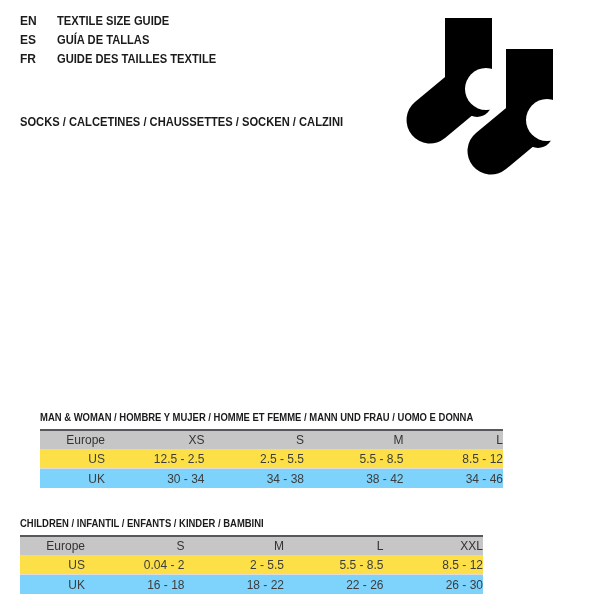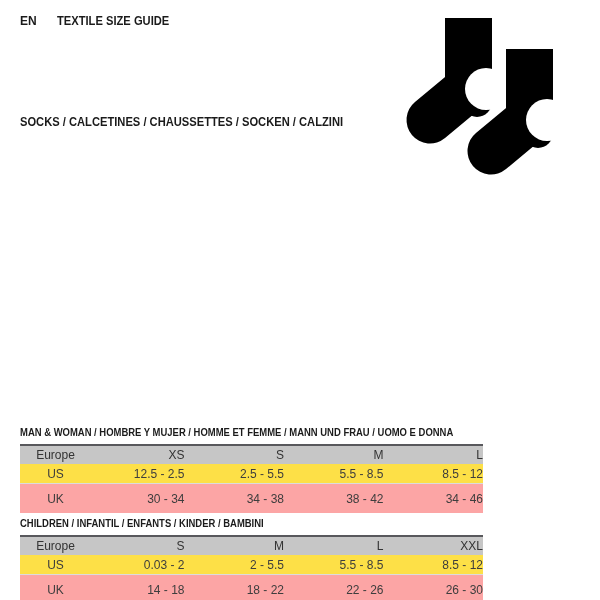--- a/index.html
+++ b/index.html
@@ -35,21 +35,21 @@
     top: 115px;
     font-weight: bold;
     font-size: 12px;
     color: #1b1b1b;
     text-decoration: underline;
   }
   
   .socks-svg { position: absolute; left: 380px; top: 0; width: 200px; height: 200px; }
   
   .size-block { position: absolute; left: 20px; width: 463px; }
-  .block-man { top: 422px; }
+  .block-man { top: 407px; margin-left: 20px; }
   .block-children { top: 513px; }
   .block-title {
     display: inline-block;
     white-space: nowrap;
     font-size: 11px;
     line-height: 12px;
     font-weight: bold;
     color: #1b1b1b;
     margin: 0 0 6px 0;
     transform: scaleX(0.86);
@@ -69,35 +69,43 @@
     background: #c6c6c6;
     border-top: 2px solid #58585c;
     color: #333333;
   }
   .sg-row.r-us {
     height: 20px;
     background: #fde047;
     border-bottom: 1px solid #dcdcdc;
   }
   .sg-row.r-uk {
-    height: 29px;
-    background: #fca5a5;
+    height: 19px;
+    background: #7dd3fc;
   }
   .sg-cell { text-align: right; white-space: nowrap; }
-  .sg-cell.first { text-align: center; padding-left: 6px; }
+  .sg-cell.first { text-align: right; padding-left: 6px; }
 </style>
 </head>
 <body>
 
 <div class="page">
 
   <div class="lang-list">
     <div class="lang-row">
       <span class="lang-code">EN</span>
       <span class="cond">TEXTILE SIZE GUIDE</span>
+    </div>
+    <div class="lang-row">
+      <span class="lang-code">ES</span>
+      <span class="cond">GUÍA DE TALLAS</span>
+    </div>
+    <div class="lang-row">
+      <span class="lang-code">FR</span>
+      <span class="cond">GUIDE DES TAILLES TEXTILE</span>
     </div>
   </div>
 
   <div class="product-caption">
     <span class="cond">SOCKS / CALCETINES / CHAUSSETTES / SOCKEN / CALZINI</span>
   </div>
 
   <svg class="socks-svg" viewBox="380 0 200 200" aria-hidden="true">
 
     <path d="M468.5 18 V88" stroke="#000000" stroke-width="47" fill="none"></path>
@@ -143,28 +151,28 @@
     <div class="sg-table">
       <div class="sg-row header">
         <span class="sg-cell first">Europe</span>
         <span class="sg-cell">S</span>
         <span class="sg-cell">M</span>
         <span class="sg-cell">L</span>
         <span class="sg-cell">XXL</span>
       </div>
       <div class="sg-row r-us">
         <span class="sg-cell first">US</span>
-        <span class="sg-cell">0.03 - 2</span>
+        <span class="sg-cell">0.04 - 2</span>
         <span class="sg-cell">2 - 5.5</span>
         <span class="sg-cell">5.5 - 8.5</span>
         <span class="sg-cell">8.5 - 12</span>
       </div>
       <div class="sg-row r-uk">
         <span class="sg-cell first">UK</span>
-        <span class="sg-cell">14 - 18</span>
+        <span class="sg-cell">16 - 18</span>
         <span class="sg-cell">18 - 22</span>
         <span class="sg-cell">22 - 26</span>
         <span class="sg-cell">26 - 30</span>
       </div>
     </div>
   </div>
 
 </div>
 
 </body></html>

